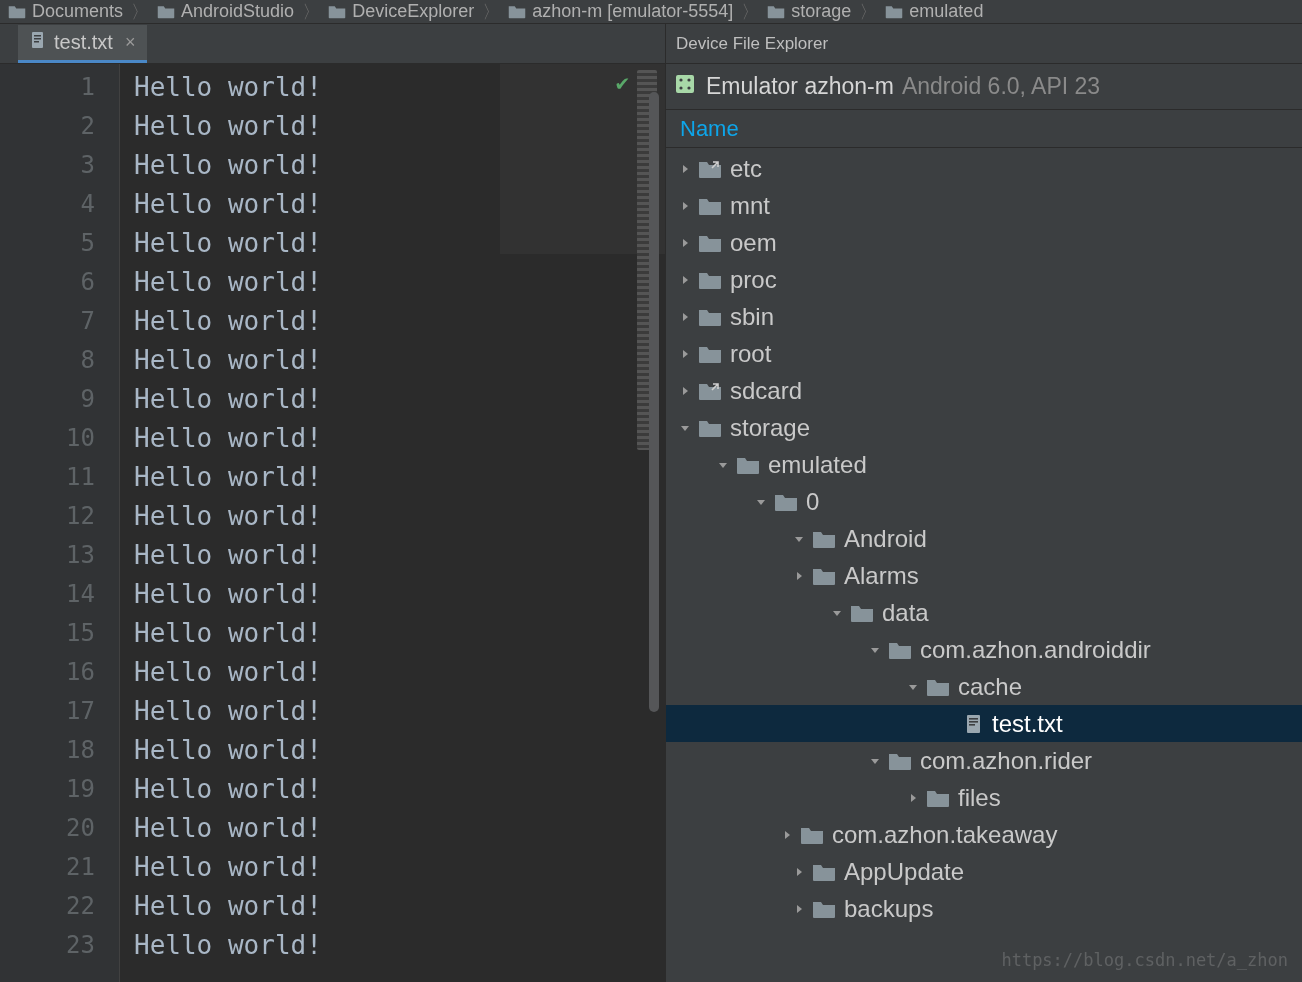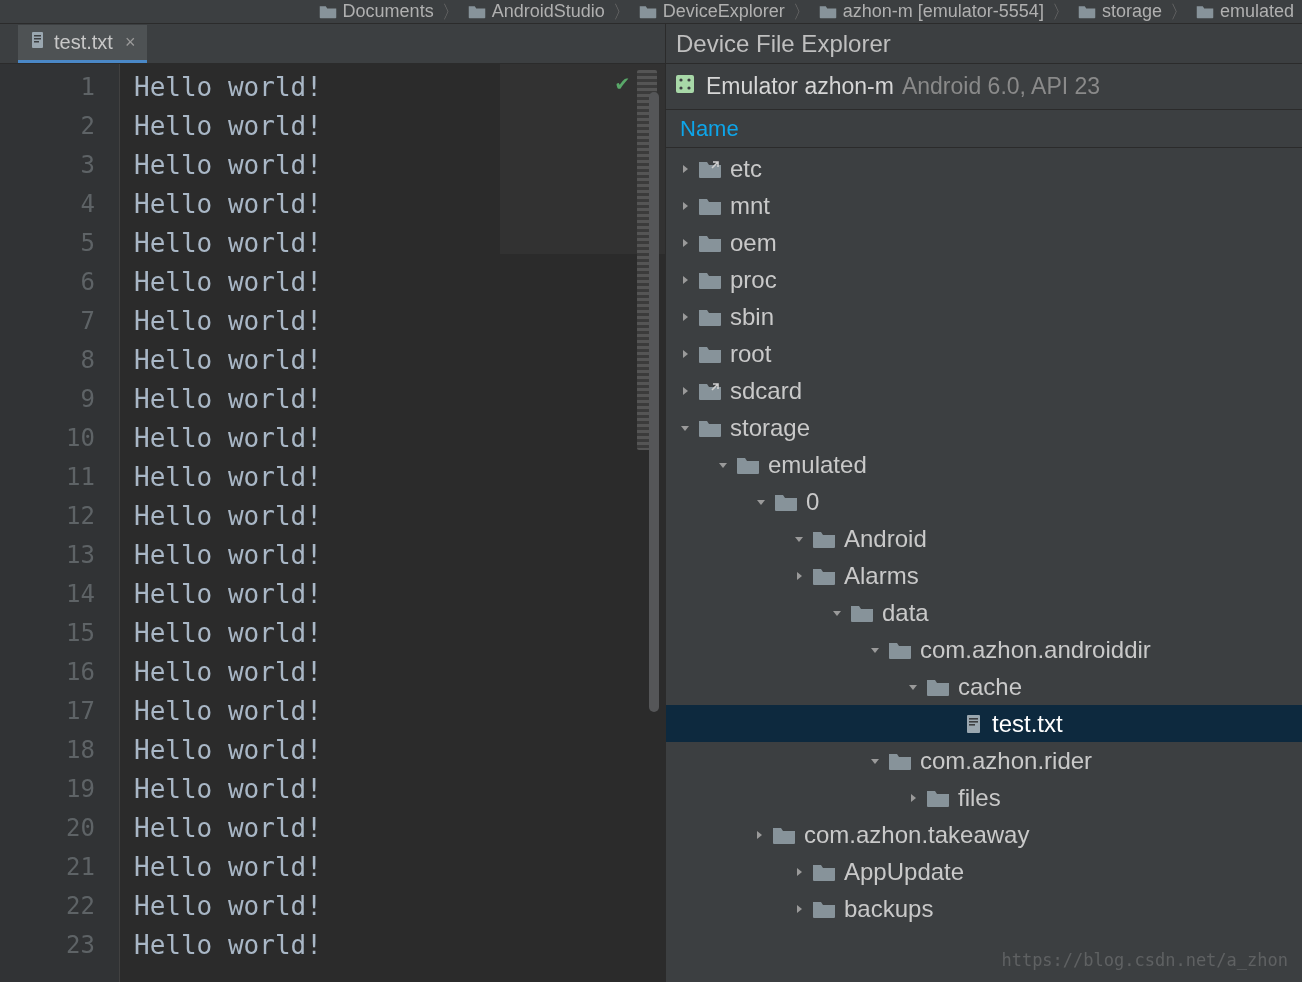--- a/index.html
+++ b/index.html
@@ -18,21 +18,20 @@
   height: 24px;
   background: #3c3f41;
   display: flex;
   align-items: center;
   padding: 0 8px;
   font-size: 18px;
   color: #b0b0b0;
   overflow: hidden;
   white-space: nowrap;
   border-bottom: 1px solid #2b2b2b;
-  justify-content: flex-end;
 }
 .breadcrumb .crumb { display: inline-flex; align-items: center; gap: 6px; }
 .breadcrumb .sep { margin: 0 8px; color: #6a6a6a; }
 .breadcrumb svg { flex-shrink: 0; }
 
 
 .main {
   display: flex;
   height: 958px;
 }
@@ -150,21 +149,21 @@
   background: #323232;
   z-index: 0;
 }
 
 
 .panel-title {
   height: 40px;
   display: flex;
   align-items: center;
   padding-left: 10px;
-  font-size: 24px;
+  font-size: 17px;
   color: #bfbfbf;
   border-bottom: 1px solid #2b2b2b;
 }
 .device-bar {
   height: 46px;
   display: flex;
   align-items: center;
   padding-left: 8px;
   font-size: 23px;
   border-bottom: 1px solid #2b2b2b;
@@ -593,21 +592,21 @@
               <path d="M4 2 l5 4 l-5 4 z" fill="#9a9a9a"></path>
             </svg>
           </span>
           <span class="tree-icon">
             <svg width="24" height="20" viewBox="0 0 24 20">
               <path d="M1 3 h8 l2 3 h12 v12 a1 1 0 0 1 -1 1 h-20 a1 1 0 0 1 -1 -1 z" fill="#87939a"></path>
             </svg>
           </span>
           <span class="tree-label">files</span>
         </div>
-        <div class="tree-row" style="padding-left: 84px;">
+        <div class="tree-row" style="padding-left: 112px;">
           <span class="tree-arrow">
             <svg width="12" height="12" viewBox="0 0 12 12">
               <path d="M4 2 l5 4 l-5 4 z" fill="#9a9a9a"></path>
             </svg>
           </span>
           <span class="tree-icon">
             <svg width="24" height="20" viewBox="0 0 24 20">
               <path d="M1 3 h8 l2 3 h12 v12 a1 1 0 0 1 -1 1 h-20 a1 1 0 0 1 -1 -1 z" fill="#87939a"></path>
             </svg>
           </span>

